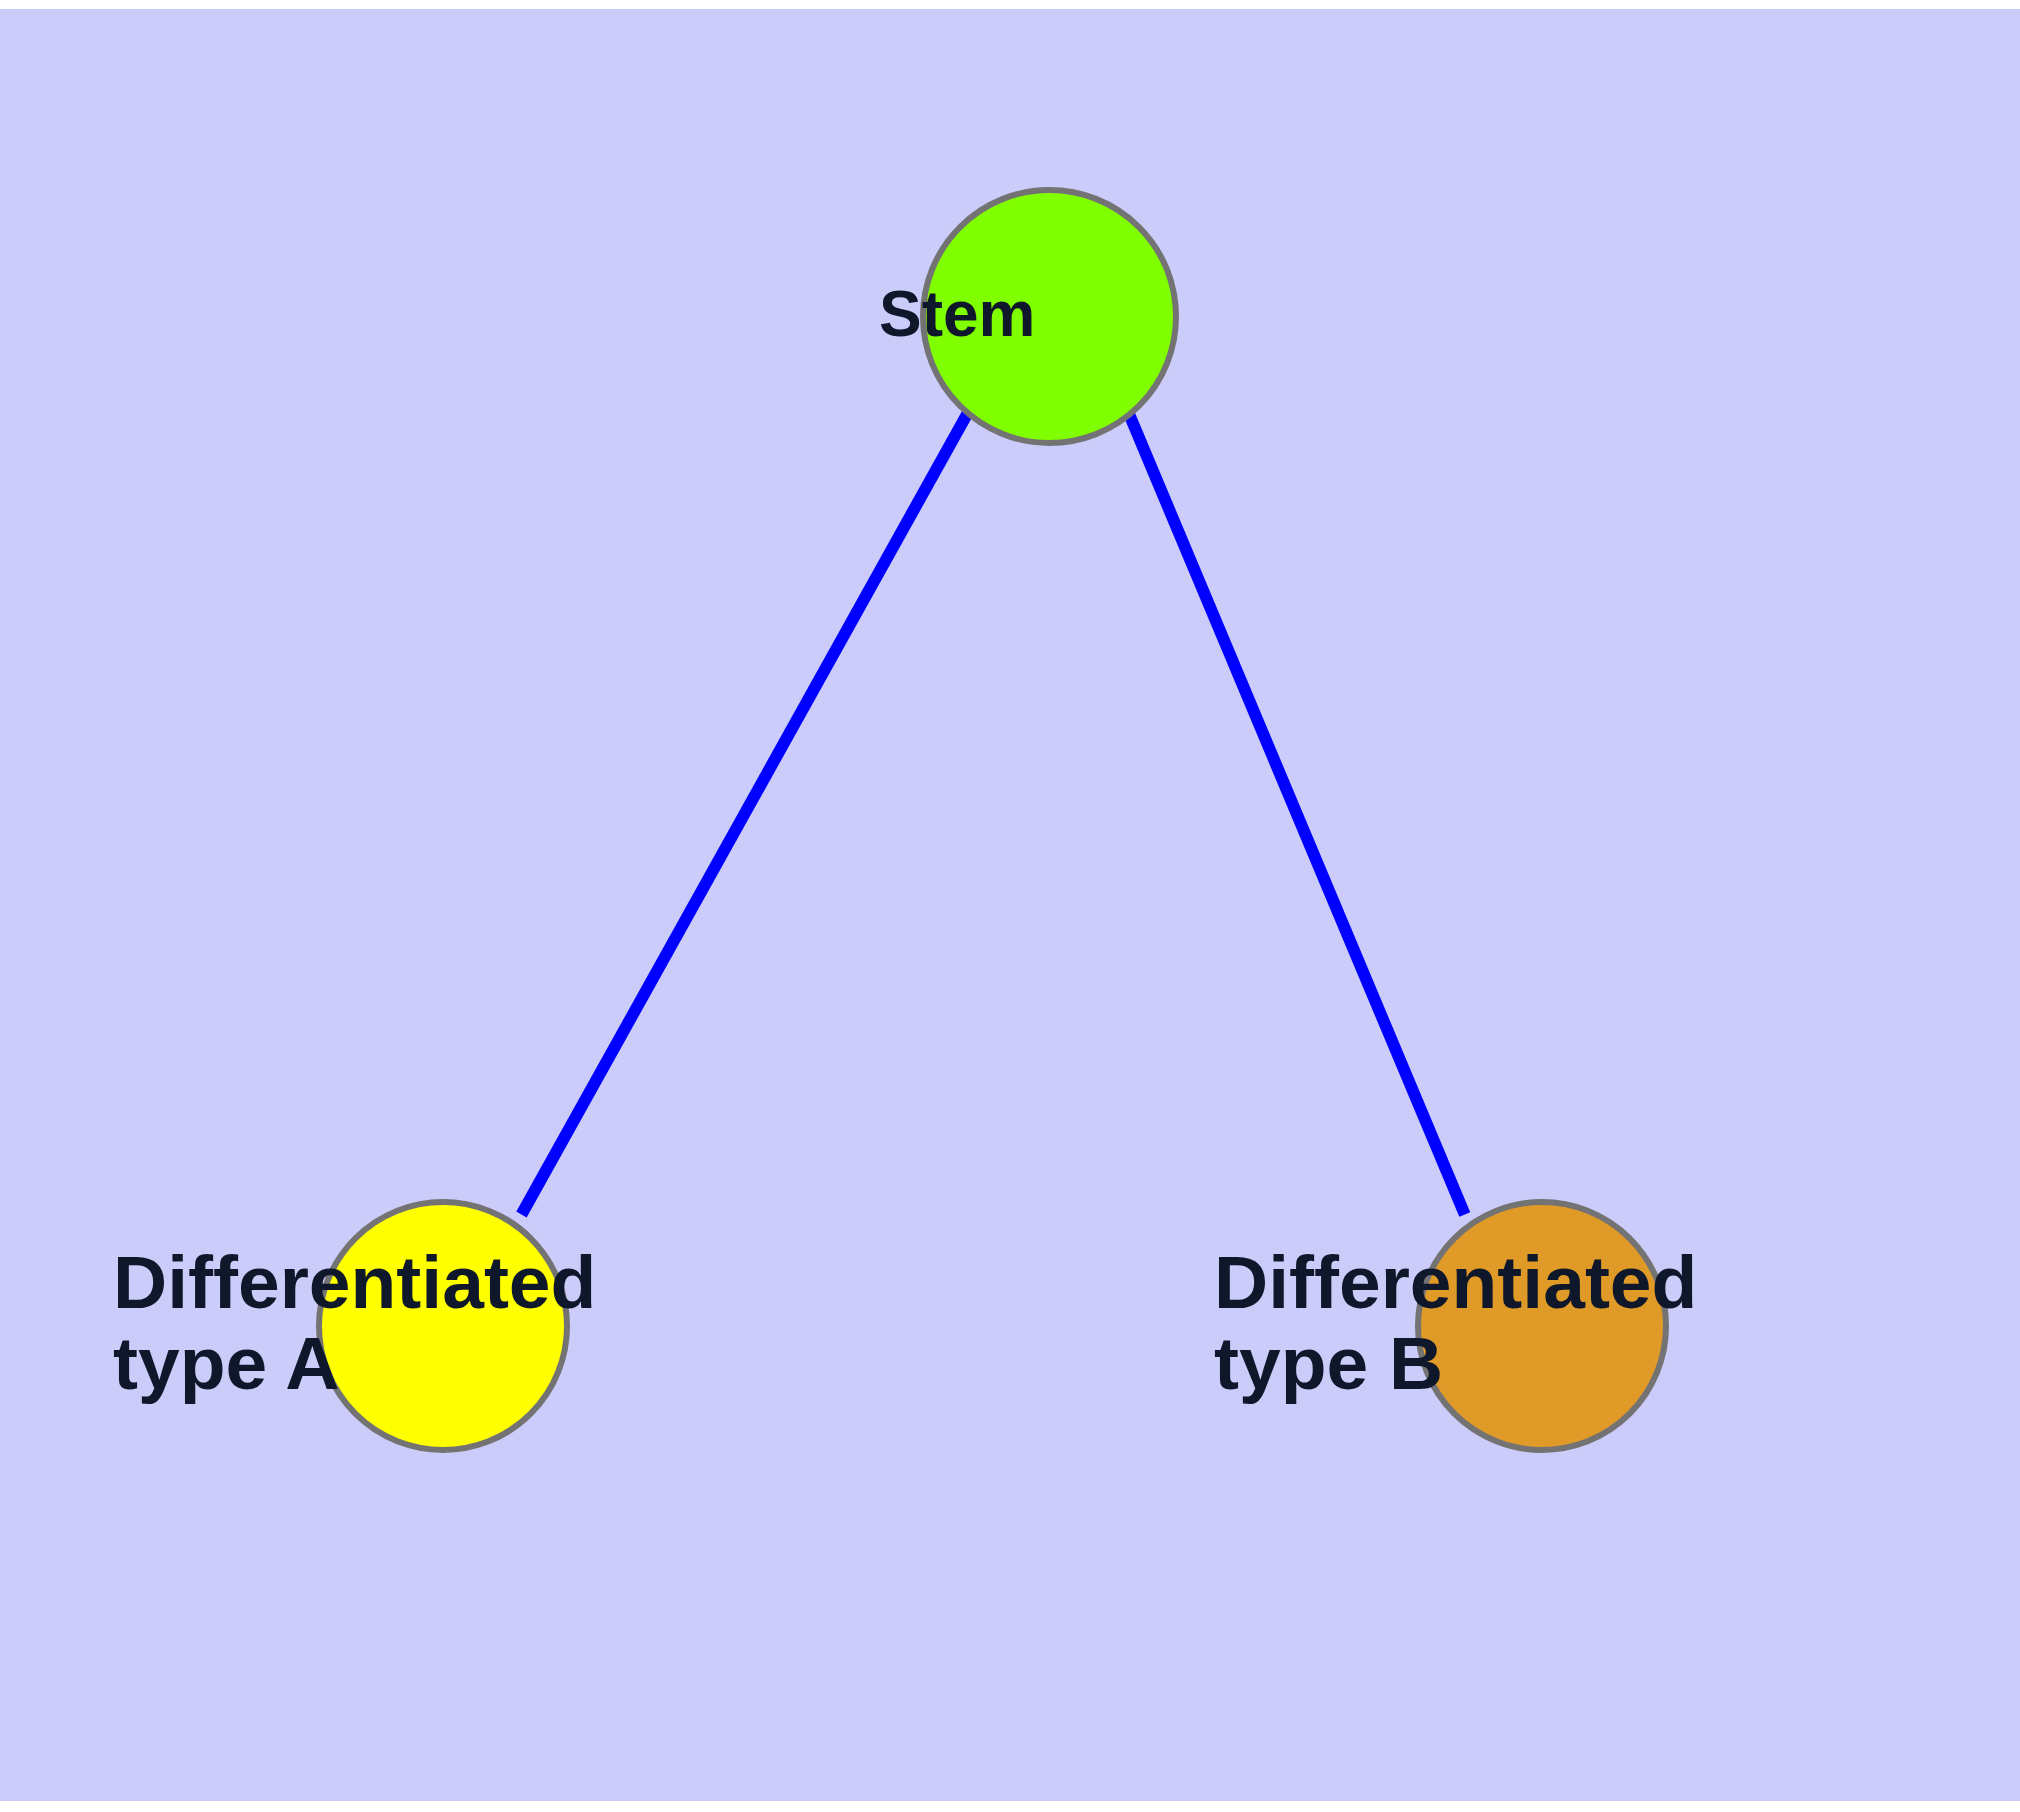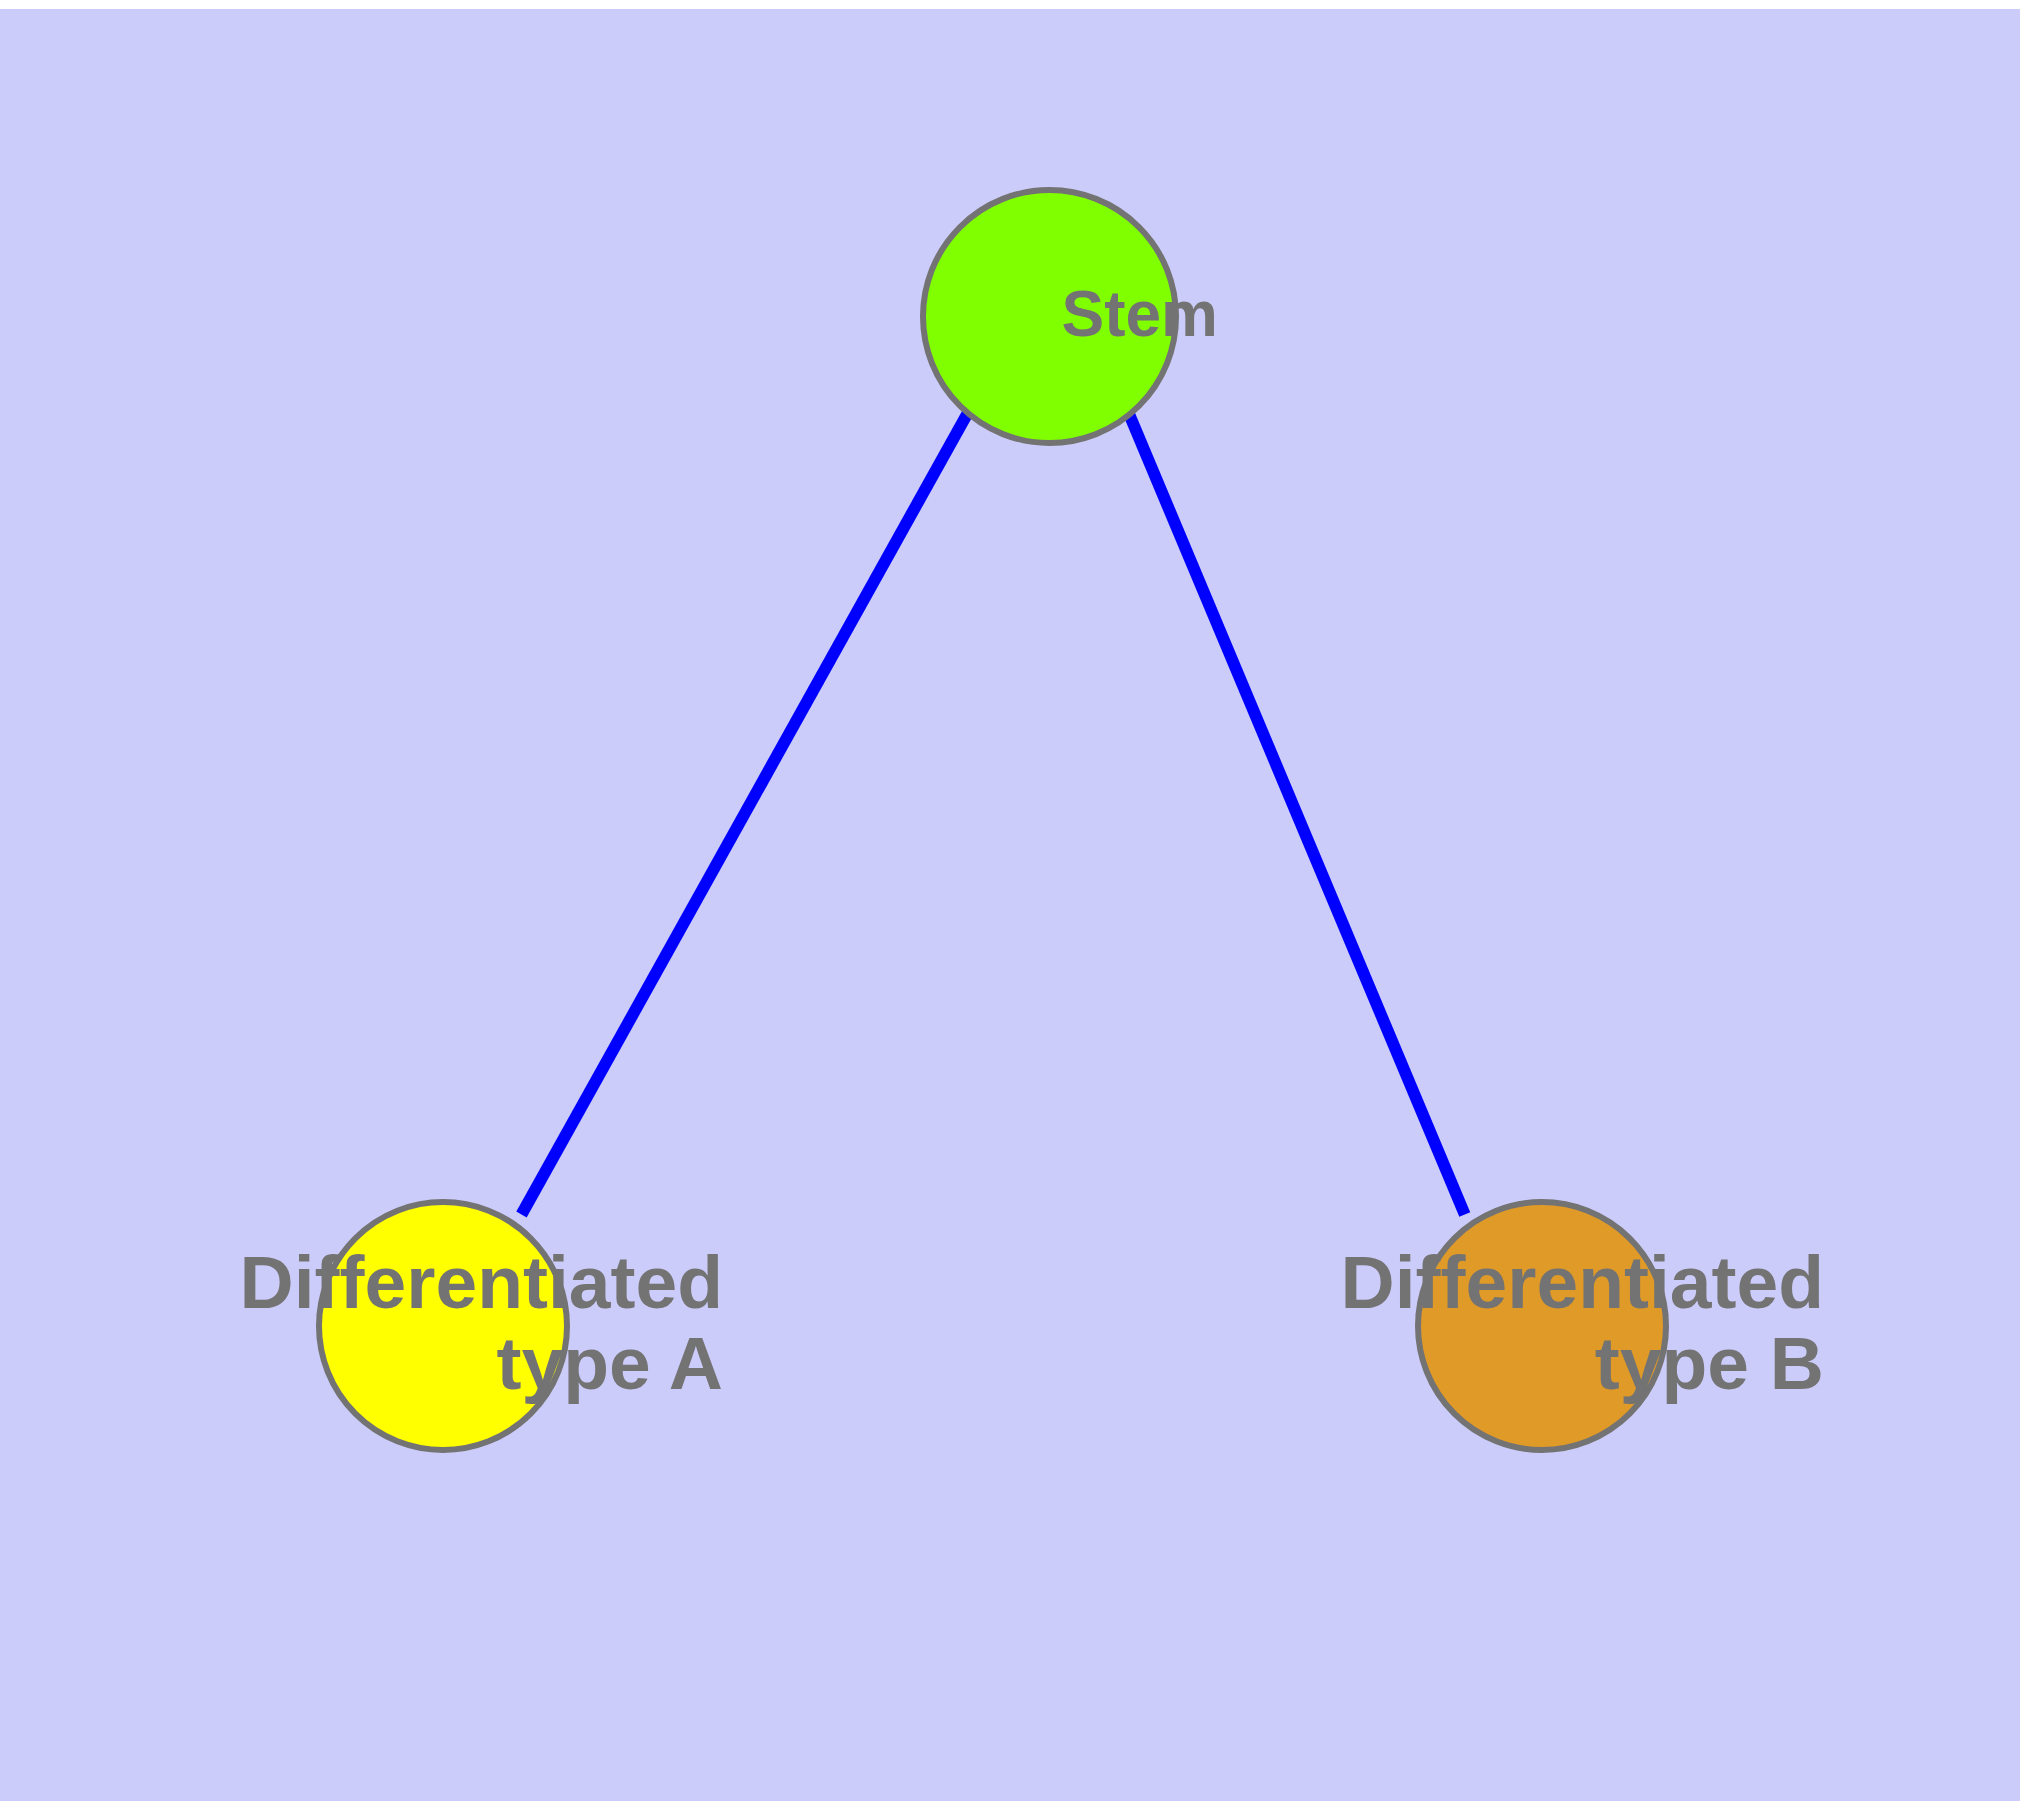--- a/index.html
+++ b/index.html
@@ -74,24 +74,24 @@
   .node-type-b {
     left: 1415px;
     top: 1199px;
     width: 254px;
     height: 254px;
     background: #e09a28;
   }
 
   .node-label {
     position: absolute;
-    color: #737373;
+    color: #0f172a;
     font-family: "Liberation Sans", sans-serif;
     font-weight: bold;
-    text-align: right;
+    text-align: left;
     line-height: 1.08;
     white-space: pre-line;
     pointer-events: none;
     user-select: none;
   }
 
   .label-stem {
     left: 879px;
     top: 280px;
     width: 339px;

